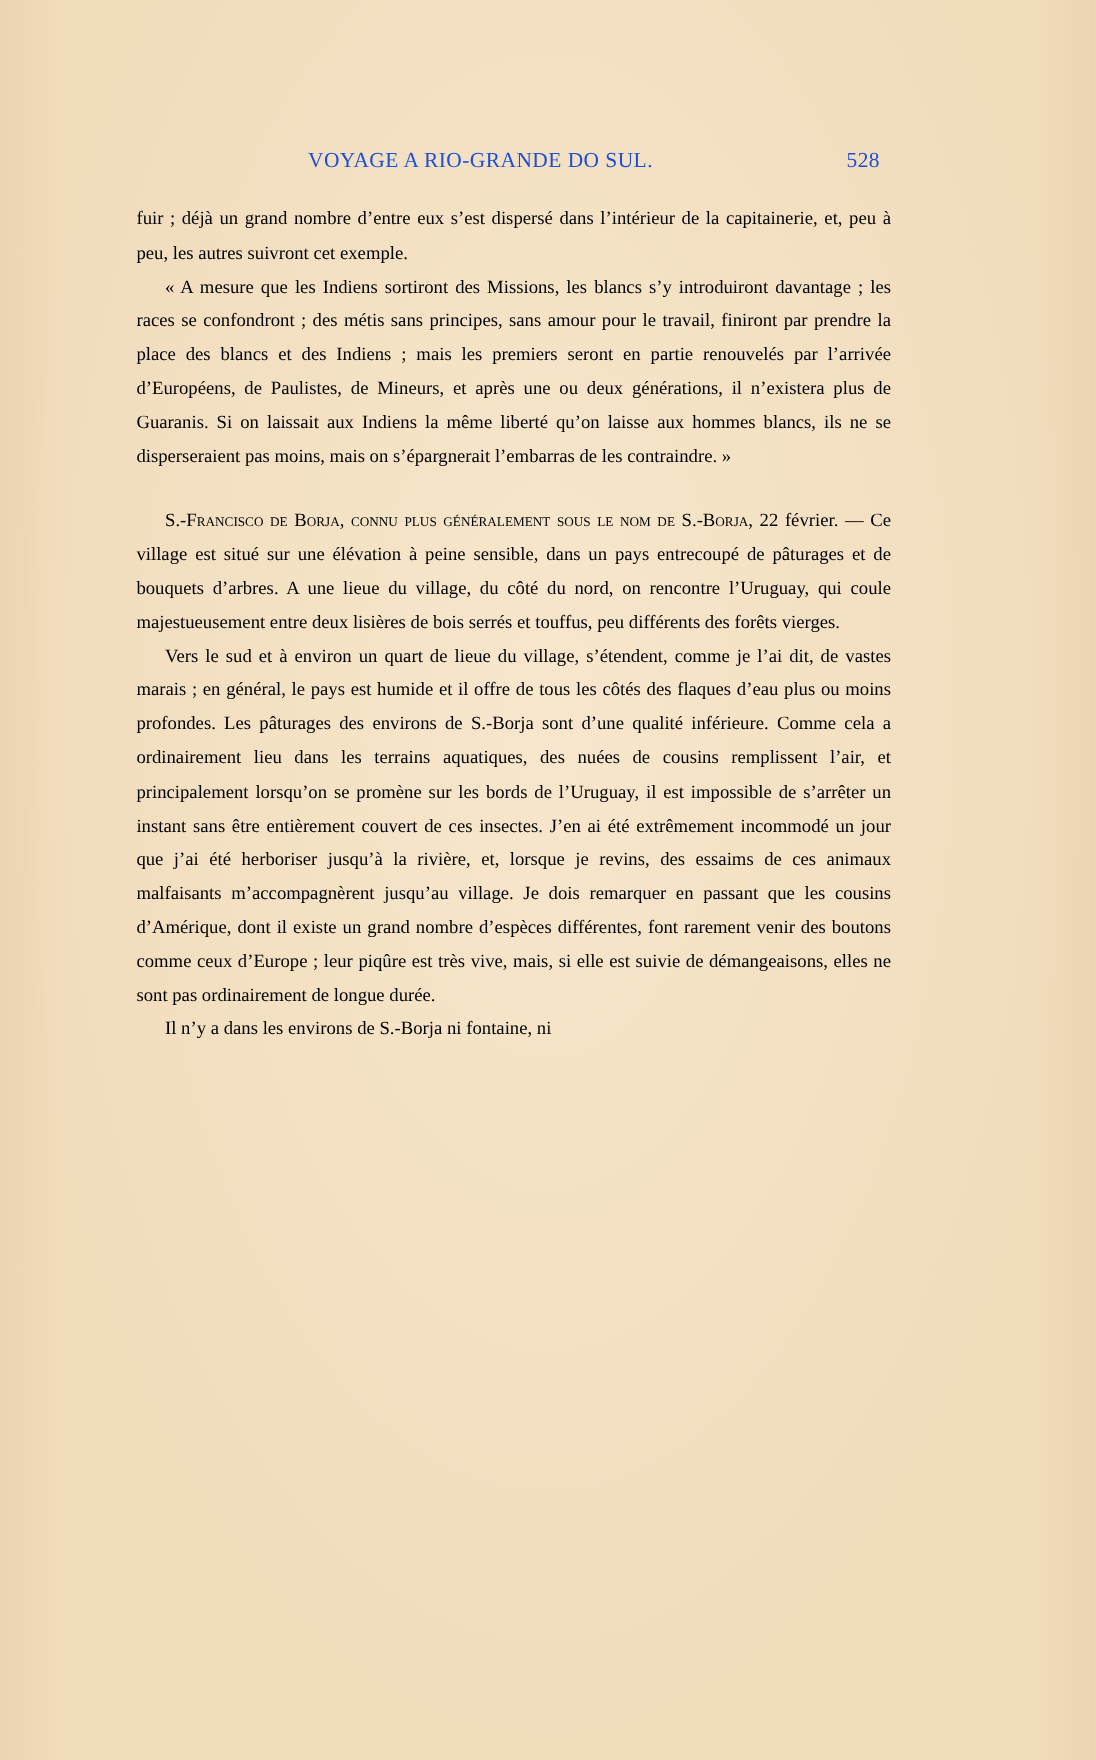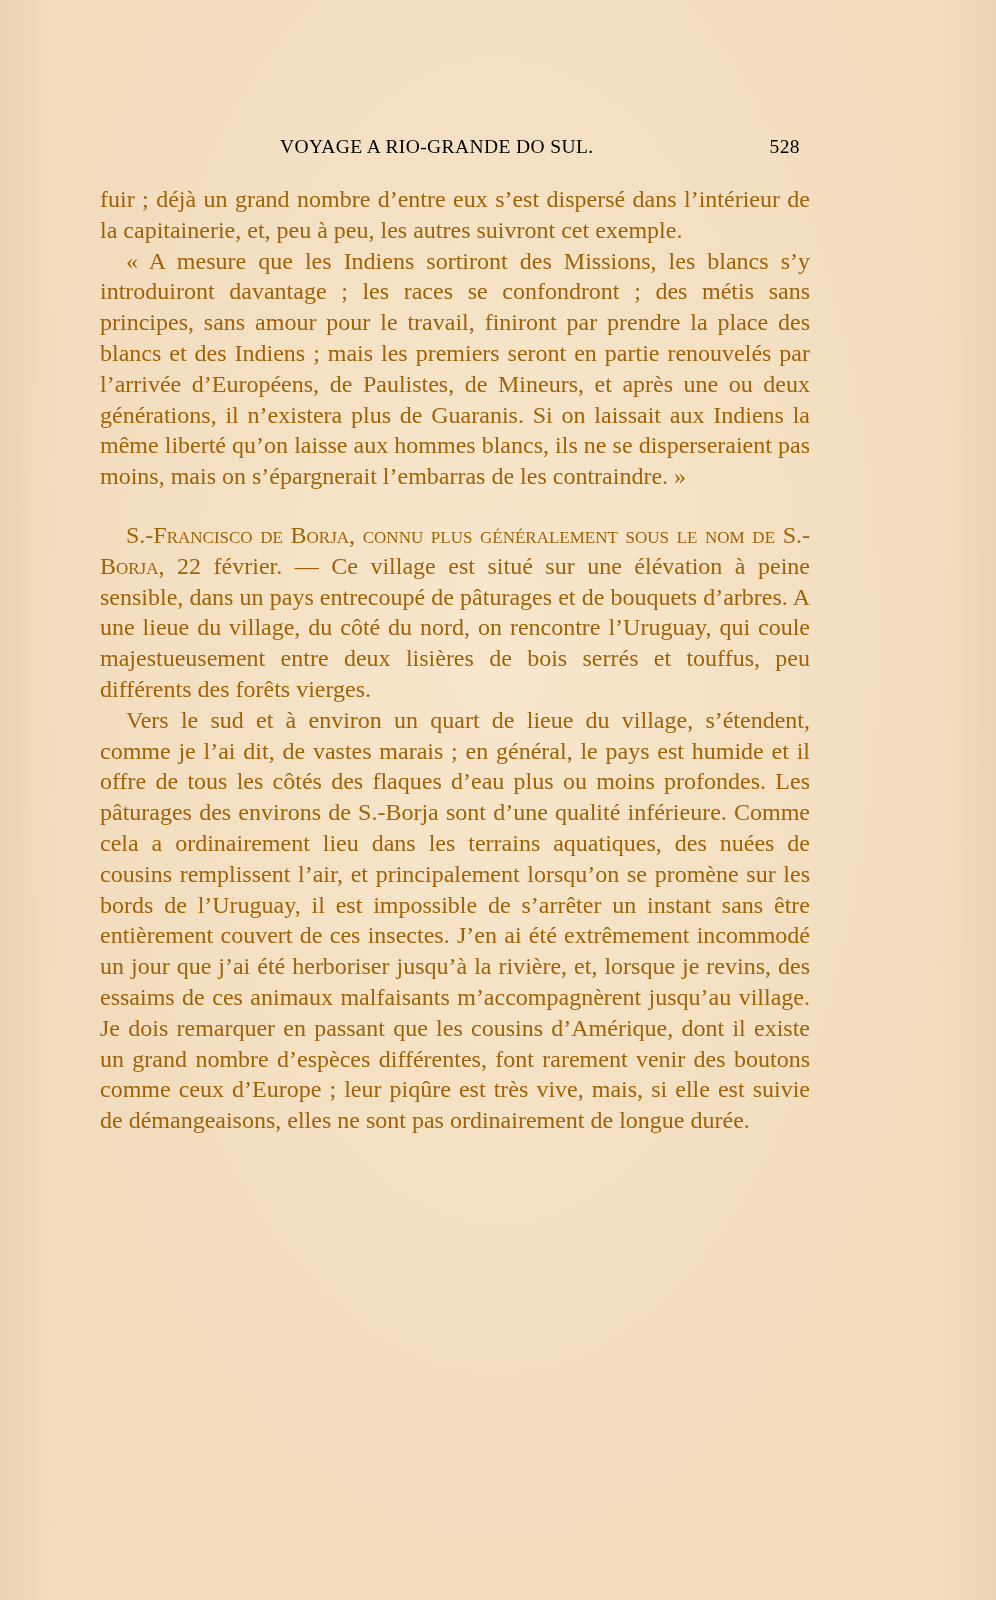--- a/index.html
+++ b/index.html
@@ -11,42 +11,44 @@
       linear-gradient(90deg, rgba(225,200,160,0.35) 0%, rgba(0,0,0,0) 6%, rgba(0,0,0,0) 94%, rgba(225,200,160,0.35) 100%);
     font-family: "Liberation Serif", "DejaVu Serif", serif;
     color: #2d241c;
     position: relative;
   }
   .page {
     position: absolute; left: 100px; top: 130px; width: 710px;
   }
   .running-head {
     position: relative; height: 36px;
-    font-size: 19.5px; letter-spacing: 0.4px; color: #000000;
+    font-size: 19.5px; letter-spacing: 0.4px; color: #1d4ed8;
   }
   .running-title { position: absolute; left: 180px; top: 6px; }
   .page-number { position: absolute; right: 10px; top: 6px; }
   .text {
-    font-size: 24px; line-height: 30.8px; text-align: justify;
-    color: #a16207;
+    font-size: 17px; line-height: 30.8px; text-align: justify;
+    color: #000000;
     margin-top: 18px;
+    margin-left: 24px;
   }
   .text p { margin: 0; }
   .text p.indent { text-indent: 26px; }
   .text p.section { margin-top: 28px; text-indent: 26px; }
   .sc { font-variant: small-caps; }
 </style>
 </head>
 <body>
 
 <div class="page">
   <div class="running-head">
     <span class="running-title">VOYAGE A RIO-GRANDE DO SUL.</span>
     <span class="page-number">528</span>
   </div>
 
   <div class="text">
     <p>fuir ; déjà un grand nombre d’entre eux s’est dispersé dans l’intérieur de la capitainerie, et, peu à peu, les autres suivront cet exemple.</p>
     <p class="indent">« A mesure que les Indiens sortiront des Missions, les blancs s’y introduiront davantage ; les races se confondront ; des métis sans principes, sans amour pour le travail, finiront par prendre la place des blancs et des Indiens ; mais les premiers seront en partie renouvelés par l’arrivée d’Européens, de Paulistes, de Mineurs, et après une ou deux générations, il n’existera plus de Guaranis. Si on laissait aux Indiens la même liberté qu’on laisse aux hommes blancs, ils ne se disperseraient pas moins, mais on s’épargnerait l’embarras de les contraindre. »</p>
     <p class="section"><span class="sc">S.-Francisco de Borja, connu plus généralement sous le nom de S.-Borja,</span><span> 22 février. — </span><span>Ce village est situé sur une élévation à peine sensible, dans un pays entrecoupé de pâturages et de bouquets d’arbres. A une lieue du village, du côté du nord, on rencontre l’Uruguay, qui coule majestueusement entre deux lisières de bois serrés et touffus, peu différents des forêts vierges.</span></p>
     <p class="indent">Vers le sud et à environ un quart de lieue du village, s’étendent, comme je l’ai dit, de vastes marais ; en général, le pays est humide et il offre de tous les côtés des flaques d’eau plus ou moins profondes. Les pâturages des environs de S.-Borja sont d’une qualité inférieure. Comme cela a ordinairement lieu dans les terrains aquatiques, des nuées de cousins remplissent l’air, et principalement lorsqu’on se promène sur les bords de l’Uruguay, il est impossible de s’arrêter un instant sans être entièrement couvert de ces insectes. J’en ai été extrêmement incommodé un jour que j’ai été herboriser jusqu’à la rivière, et, lorsque je revins, des essaims de ces animaux malfaisants m’accompagnèrent jusqu’au village. Je dois remarquer en passant que les cousins d’Amérique, dont il existe un grand nombre d’espèces différentes, font rarement venir des boutons comme ceux d’Europe ; leur piqûre est très vive, mais, si elle est suivie de démangeaisons, elles ne sont pas ordinairement de longue durée.</p>
+    <p class="indent">Il n’y a dans les environs de S.-Borja ni fontaine, ni</p>
   </div>
 </div>
 
 </body></html>

